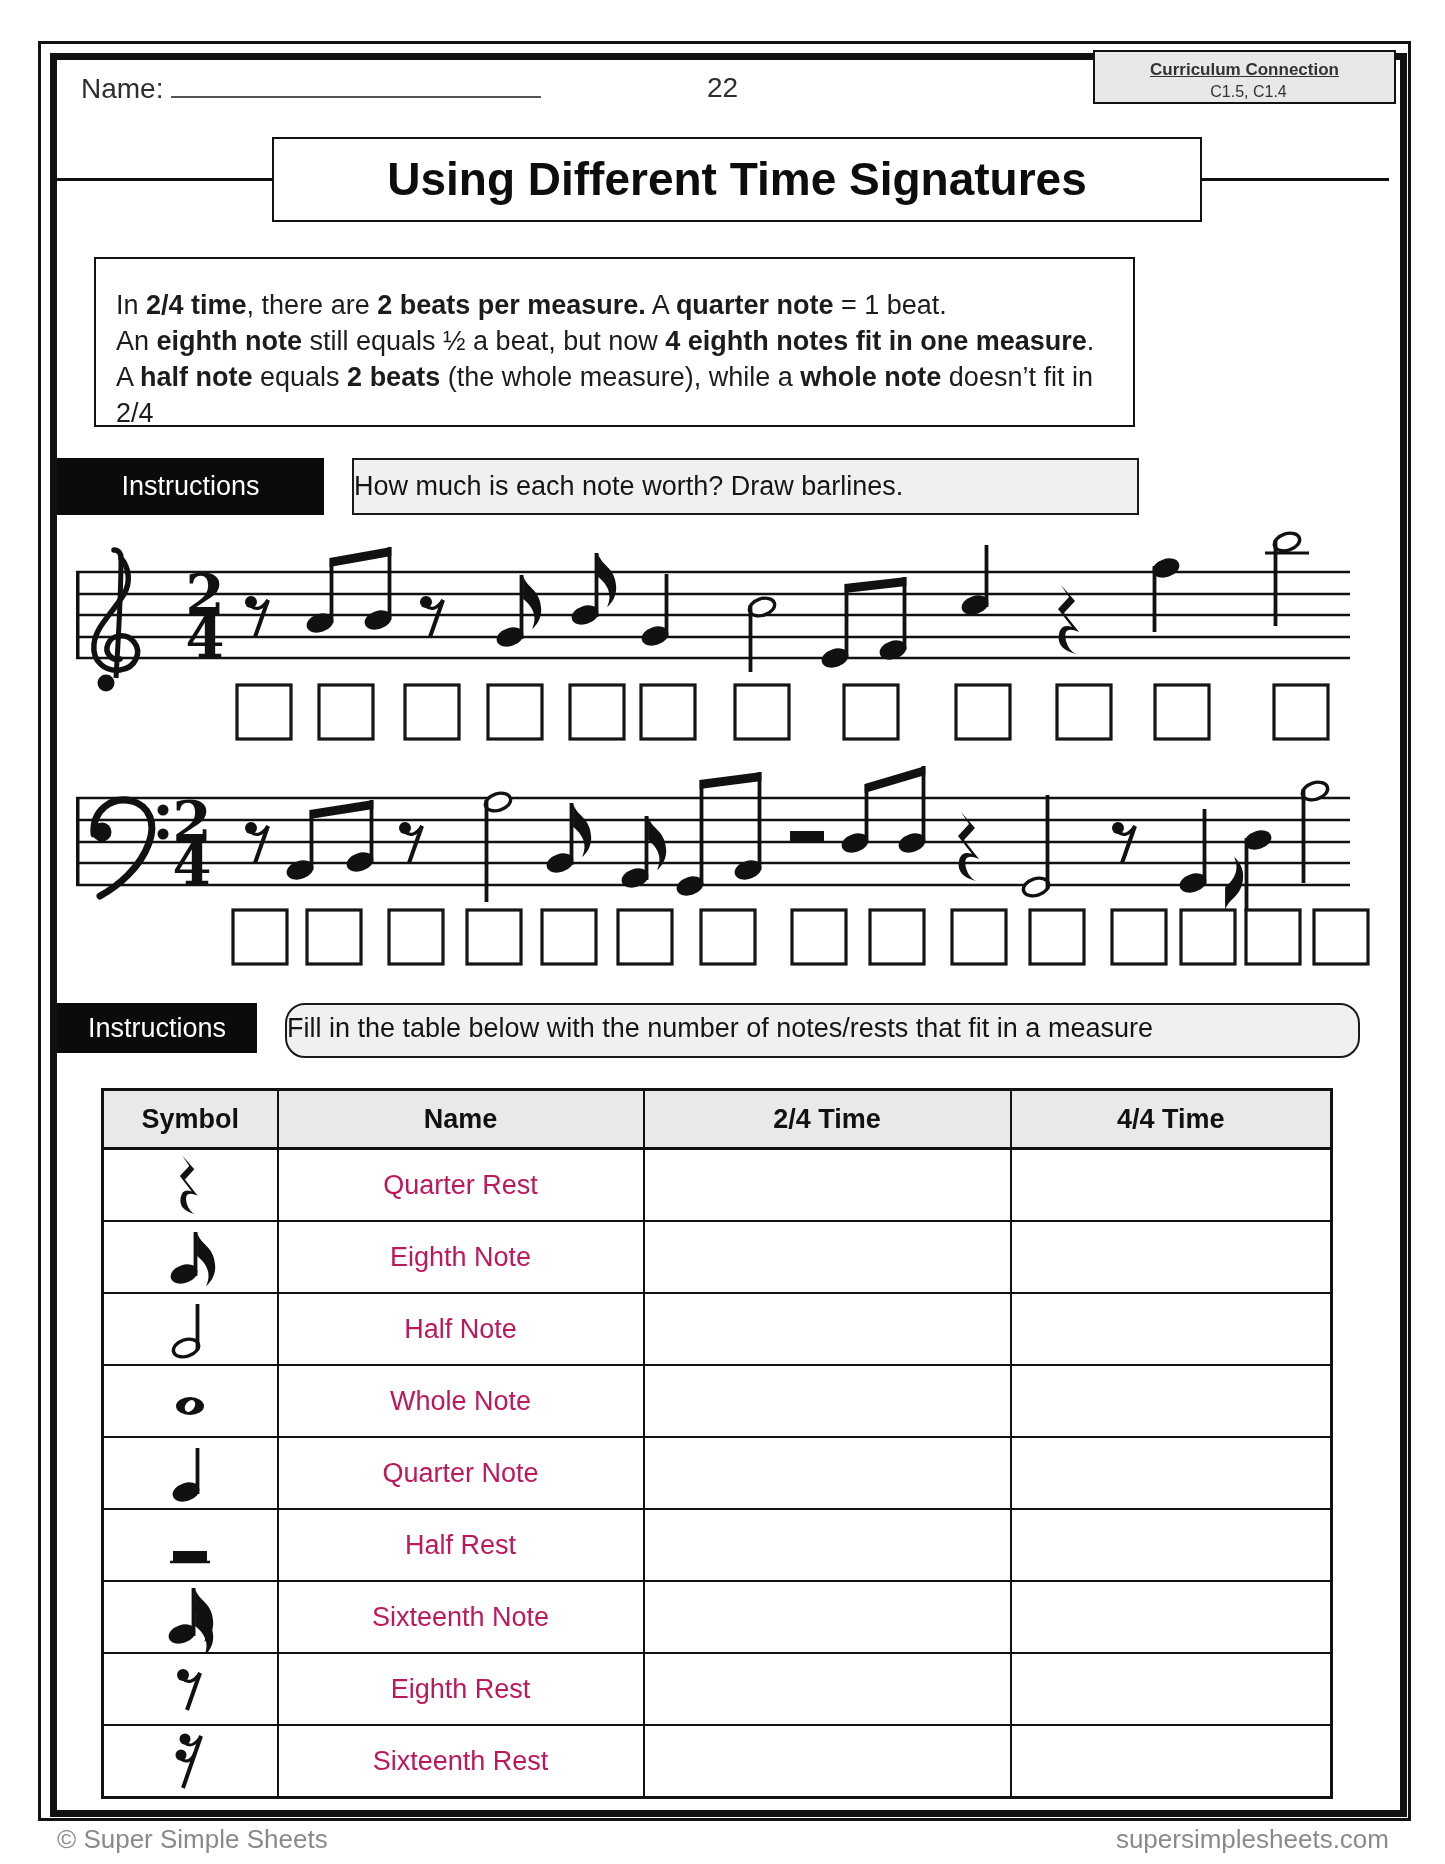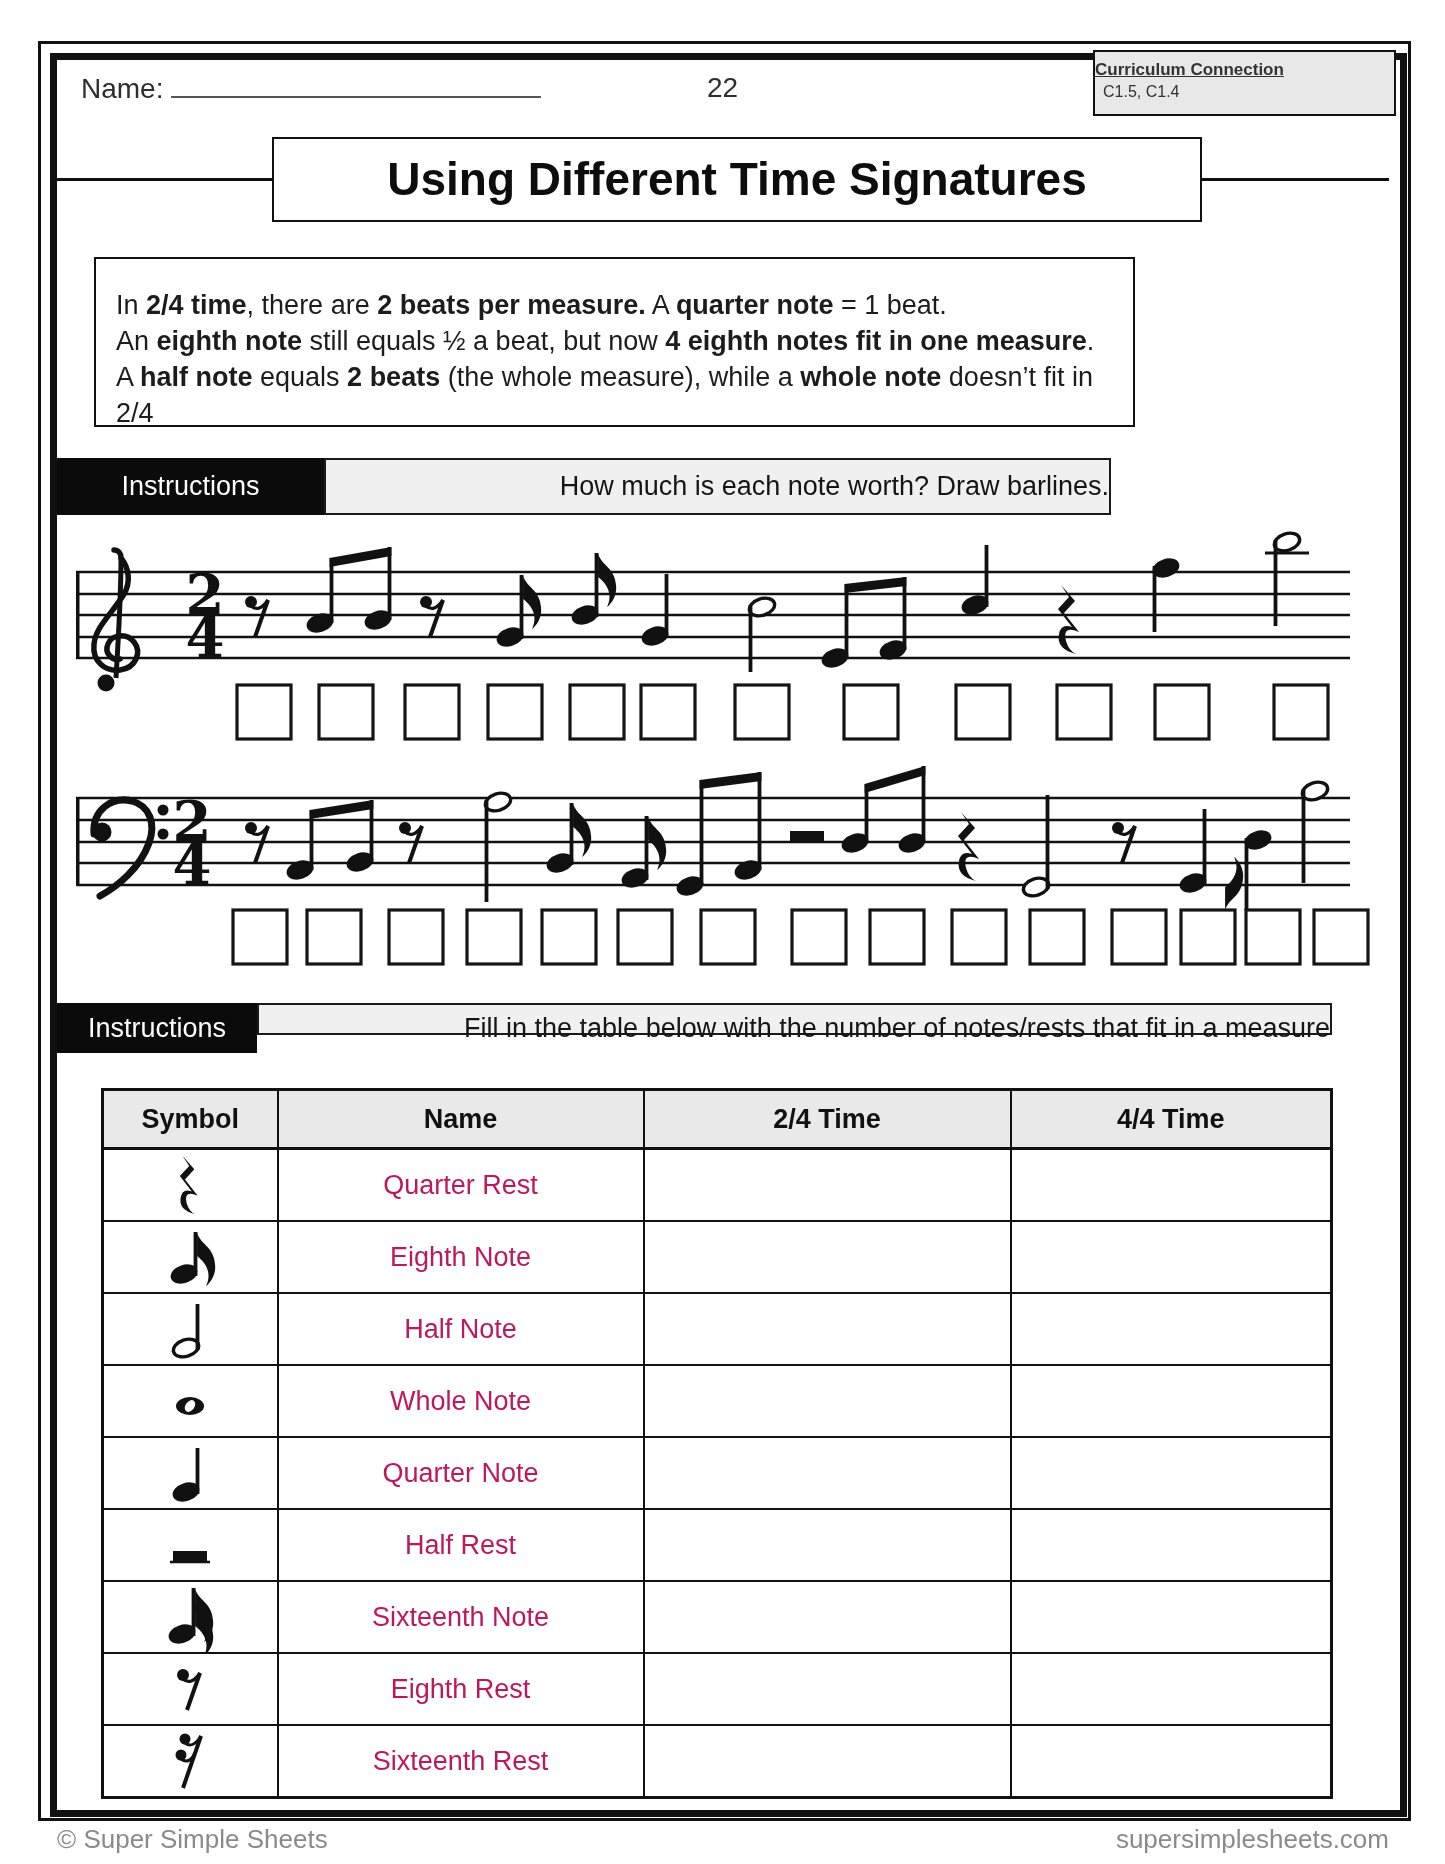--- a/index.html
+++ b/index.html
@@ -7,41 +7,41 @@
         font-family:"Liberation Sans",sans-serif;color:#1a1a1a;overflow:hidden;}
   .border-outer{position:absolute;left:38px;top:41px;width:1367px;height:1774px;
         border:3px solid #111;}
   .border-inner{position:absolute;left:50px;top:53px;width:1343px;height:1750px;
         border:7px solid #111;}
   .name-row{position:absolute;left:81px;top:70px;font-size:28px;color:#2e2e2e;}
   .name-line{display:inline-block;width:370px;border-bottom:2.5px solid #555;height:26px;
         margin-left:8px;}
   .page-number{position:absolute;left:0;top:72px;width:1445px;text-align:center;
         font-size:28px;color:#2e2e2e;}
-  .curriculum-box{position:absolute;left:1093px;top:50px;width:303px;height:66px;
+  .curriculum-box{position:absolute;left:1093px;top:50px;width:303px;height:54px;
         background:#e8e8e8;border:2.5px solid #111;box-sizing:border-box;
-        text-align:left;color:#333;}
+        text-align:center;color:#333;}
   .curriculum-title{font-size:17px;font-weight:700;text-decoration:underline;margin-top:8px;}
   .curriculum-codes{font-size:16px;margin-top:3px;padding-left:8px;}
   .title-rule{position:absolute;left:57px;top:178px;width:1332px;height:2.5px;background:#111;}
   .title-box{position:absolute;left:272px;top:137px;width:930px;height:85px;background:#fff;
         border:2.5px solid #111;box-sizing:border-box;text-align:center;line-height:80px;
         font-size:46px;font-weight:700;color:#0d0d0d;}
   .info-box{position:absolute;left:94px;top:257px;width:1041px;height:170px;
         border:2.5px solid #111;box-sizing:border-box;padding:28px 20px;}
   .info-line{font-size:27px;line-height:36px;color:#1c1c1c;}
   .info-line b{font-weight:700;}
   .instr-label{position:absolute;background:#0b0b0b;color:#fff;text-align:center;
         font-size:27px;}
   .instr-text{position:absolute;background:#f0f0f0;border:2px solid #1a1a1a;
-        box-sizing:border-box;text-align:right;font-size:27px;color:#151515;}
+        box-sizing:border-box;text-align:left;font-size:27px;color:#151515;margin-left:28px;}
   .instr1-label{left:57px;top:458px;width:267px;height:57px;line-height:57px;}
   .instr1-text{left:324px;top:458px;width:787px;height:57px;line-height:53px;}
   .instr2-label{left:57px;top:1003px;width:200px;height:50px;line-height:50px;}
-  .instr2-text{left:257px;top:1003px;width:1075px;height:32px;line-height:46px;}
+  .instr2-text{left:257px;top:1003px;width:1075px;height:55px;line-height:46px;border-radius:20px;}
   .stave{position:absolute;left:0;}
   .stave0{top:520px;width:1445px;height:240px;}
   .stave1{top:750px;width:1445px;height:230px;}
   table.note-table{position:absolute;left:101px;top:1088px;width:1229px;
         border-collapse:collapse;table-layout:fixed;}
   table.note-table th,table.note-table td{border:2.5px solid #111;}
   table.note-table{border:3px solid #111;}
   table.note-table th{height:54px;background:#e9e9e9;font-size:27px;font-weight:700;color:#111;}
   table.note-table thead th{border-bottom:3.5px solid #111;}
   table.note-table td{height:70px;text-align:center;font-size:27px;color:#be185d;padding:0;}

